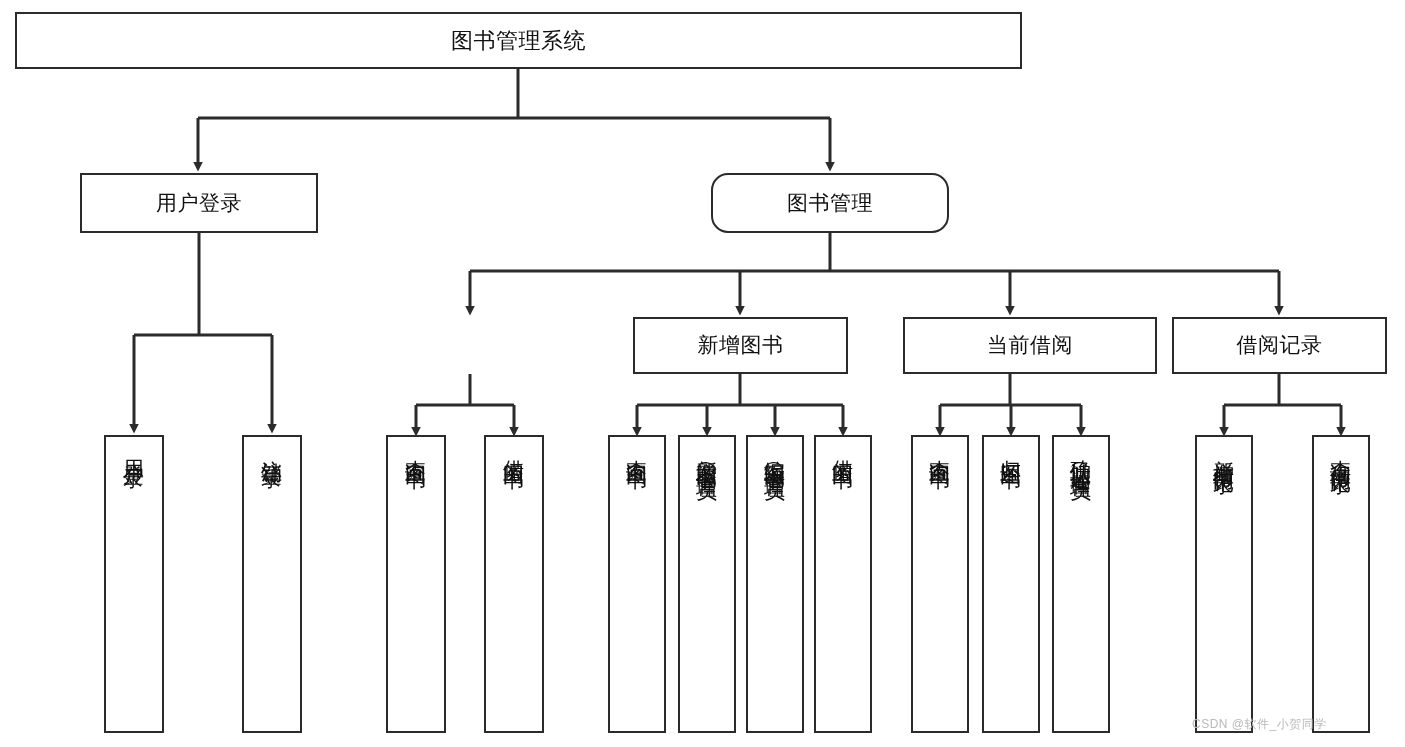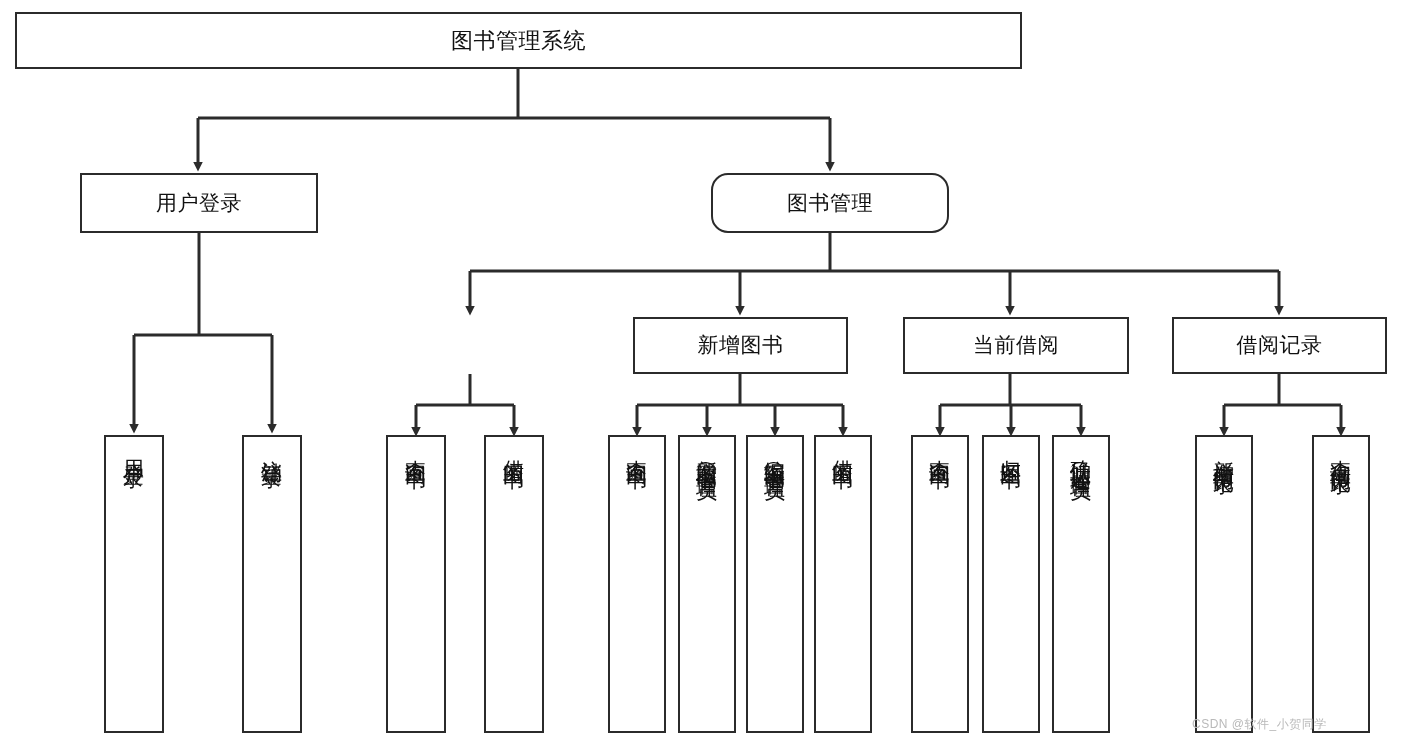--- a/index.html
+++ b/index.html
@@ -150,21 +150,21 @@
     <div class="node horizontal" style="left:80px; top:173px; width:238px; height:60px;">
       <span class="node-label">用户登录</span>
     </div>
     <div class="node horizontal" style="left:711px; top:173px; width:238px; height:60px;border-radius:17px;">
       <span class="node-label">图书管理</span>
     </div>
 
     <div class="node horizontal" style="left:633px; top:317px; width:215px; height:57px;">
       <span class="node-label">新增图书</span>
     </div>
-    <div class="node horizontal" style="left:903px; top:317px; width:226px; height:57px;">
+    <div class="node horizontal" style="left:903px; top:317px; width:254px; height:57px;">
       <span class="node-label">当前借阅</span>
     </div>
     <div class="node horizontal" style="left:1172px; top:317px; width:215px; height:57px;">
       <span class="node-label">借阅记录</span>
     </div>
 
     <div class="node vertical" style="left:104px; top:435px; width:60px; height:298px;">
       <span class="node-label">用户登录</span>
     </div>
     <div class="node vertical" style="left:242px; top:435px; width:60px; height:298px;">

